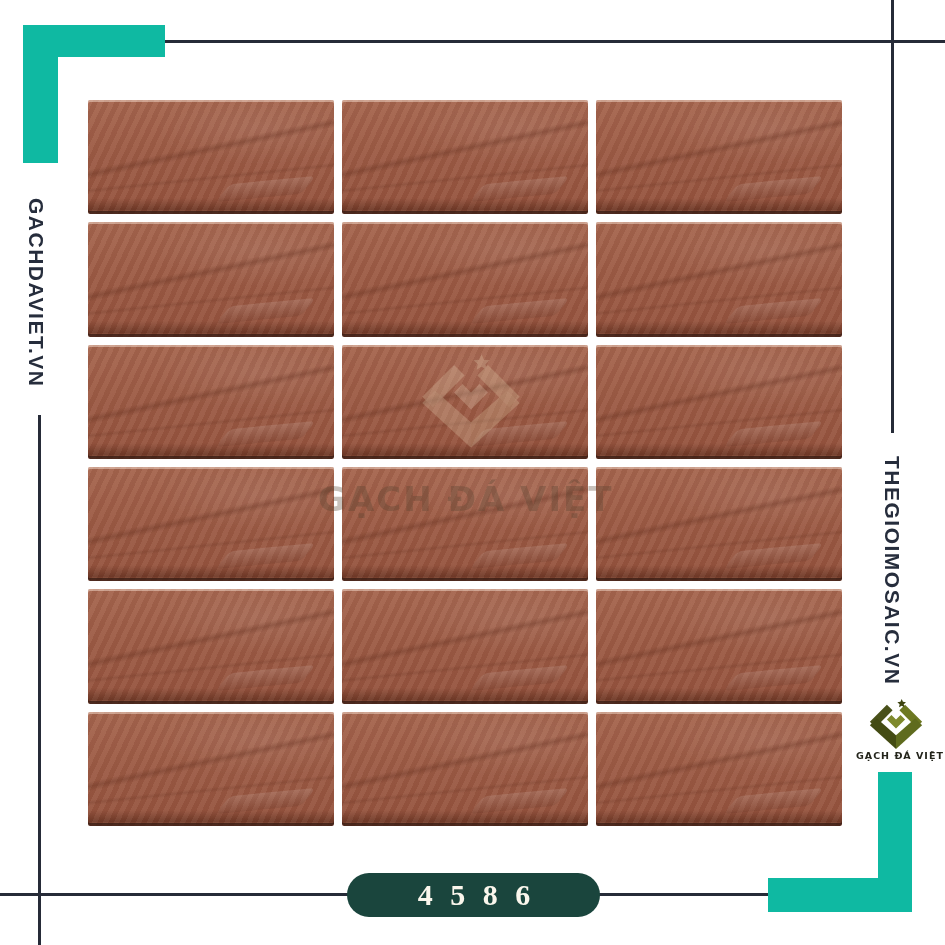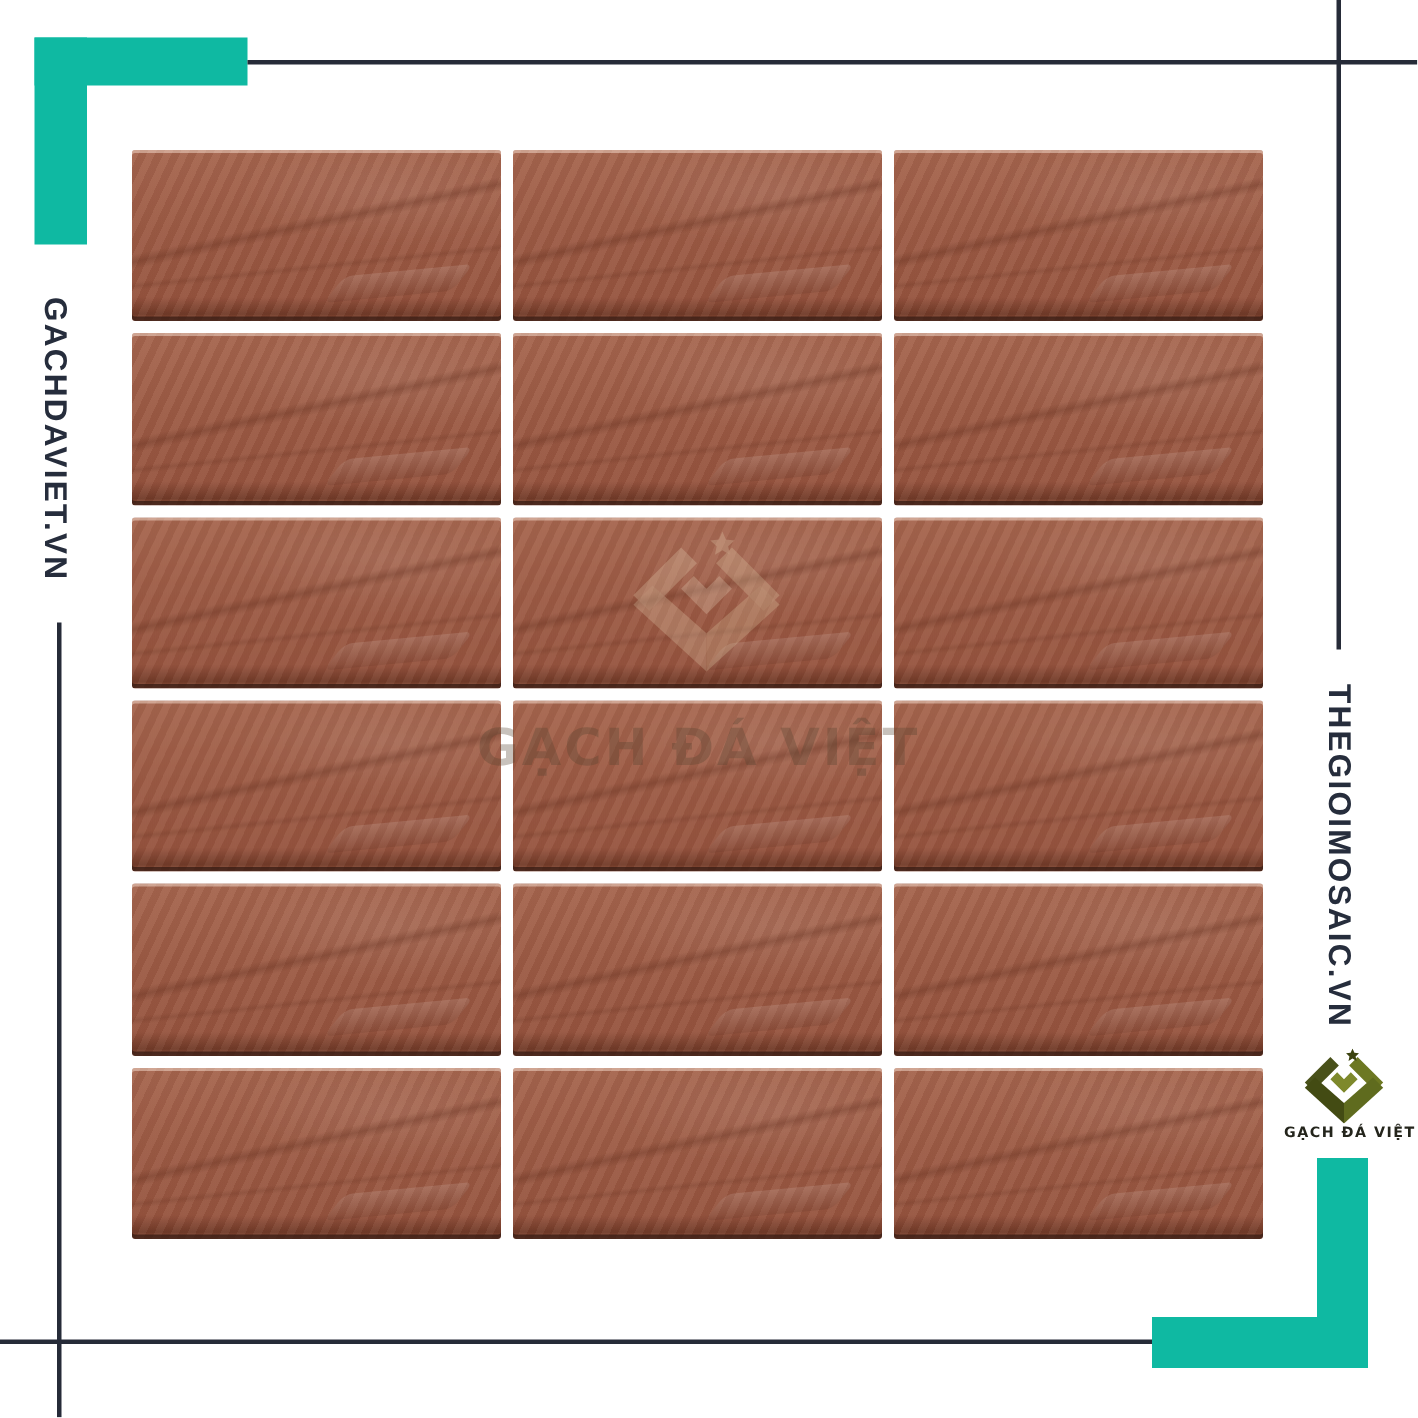--- a/index.html
+++ b/index.html
@@ -127,14 +127,17 @@
       <polygon points="4,40 34,10 44,20 14,50" fill="#49511a"></polygon>
       <polygon points="96,40 66,10 56,20 86,50" fill="#6d7822"></polygon>
       <polygon points="34,36 50,52 66,36 58,28 50,36 42,28" fill="#7e892c"></polygon>
       <polygon points="4,46 50,88 50,64 16,34" fill="#434b13"></polygon>
       <polygon points="50,88 96,46 84,34 50,64" fill="#5f6b1e"></polygon>
       <polygon points="60,0 62.2,5 67.6,5.6 63.6,9.3 64.7,14.6 60,11.8 55.3,14.6 56.4,9.3 52.4,5.6 57.8,5" fill="#3c430f"></polygon>
     </svg>
     <div class="logo-label">GẠCH ĐÁ VIỆT</div>
   </div>
 
+  <div class="badge">
+    <span>4 5 8 6</span>
+  </div>
 
 </div>
 
 </body></html>

